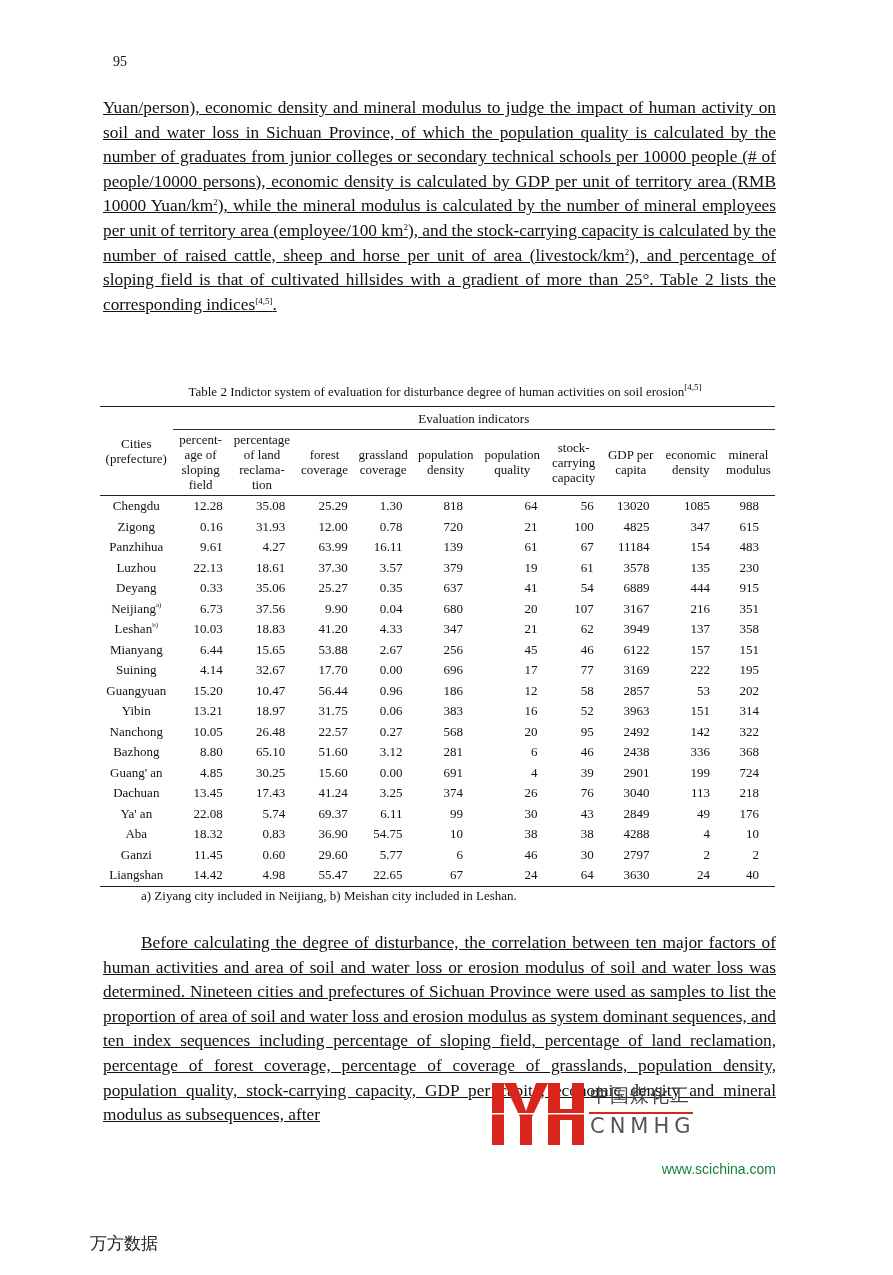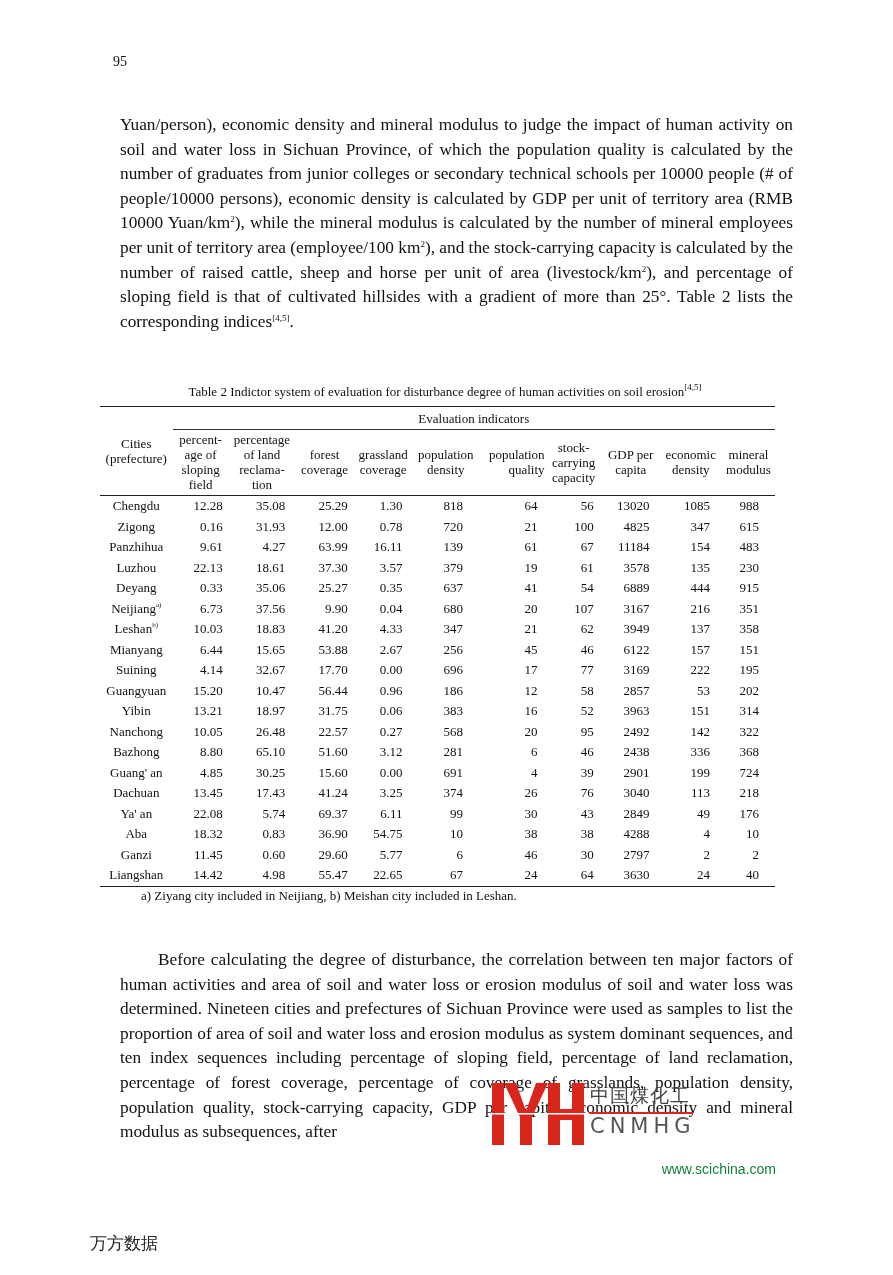--- a/index.html
+++ b/index.html
@@ -1,21 +1,21 @@
 <!DOCTYPE html>
 <html><head>
 <meta charset="utf-8">
 <style>
   html, body { margin: 0; padding: 0; background: #ffffff; }
   body { width: 893px; height: 1275px; position: relative; overflow: hidden;
          font-family: "Liberation Serif", "DejaVu Serif", serif; color: #111; }
   .running-head { position: absolute; left: 113px; top: 54px; width: 655px;
                   font-size: 14px; display: flex; justify-content: space-between; }
   .para { position: absolute; left: 103px; width: 673px; font-size: 17.3px;
-          line-height: 24.6px; text-align: justify; margin: 17px; }
+          line-height: 24.6px; text-align: justify; margin: 0; text-decoration: underline; }
   .para.p1 { top: 96px; }
   .para.p2 { top: 931px; text-indent: 38px; }
   sup { font-size: 9px; line-height: 0; vertical-align: 6px; }
   .caption { position: absolute; left: 100px; top: 384px; width: 690px;
              font-size: 13px; text-align: center; }
   .tbl-wrap { position: absolute; left: 100px; top: 406px; width: 675px; }
   table { border-collapse: collapse; width: 675px; font-size: 13px; }
   th { font-weight: normal; line-height: 15px; padding: 0 1px; vertical-align: middle; }
   .rule-top { border-top: 1.5px solid #222; }
   .rule-bottom { border-bottom: 1.5px solid #222; }
@@ -62,21 +62,21 @@
       <tr class="rule-top">
         <th rowspan="2" class="rule-bottom" style="width:72px;">Cities (prefecture)</th>
         <th colspan="10" class="rule-mid" style="height:22px;">Evaluation indicators</th>
       </tr>
       <tr class="rule-bottom" id="col-head-row">
           <th style="width: 56px; padding: 2px 1px 3px;">percent- age of sloping field</th>
           <th style="width: 66px; padding: 2px 1px 3px;">percentage of land reclama- tion</th>
           <th style="width: 58px; padding: 2px 1px 3px;">forest coverage</th>
           <th style="width: 58px; padding: 2px 1px 3px;">grassland coverage</th>
           <th style="width: 66px; padding: 2px 1px 3px;">population density</th>
-          <th style="width: 66px; padding: 2px 1px 3px; text-align: right;">population quality</th>
+          <th style="width: 66px; padding: 2px 1px 3px;">population quality</th>
           <th style="width: 56px; padding: 2px 1px 3px;">stock- carrying capacity</th>
           <th style="width: 58px; padding: 2px 1px 3px;">GDP per capita</th>
           <th style="width: 62px; padding: 2px 1px 3px;">economic density</th>
           <th style="width: 52px; padding: 2px 1px 3px;">mineral modulus</th>
         </tr>
     </thead>
     <tbody id="tbody">
         <tr>
           <td class="city"><span>Chengdu</span></td>
           <td class="c1">12.28</td>

